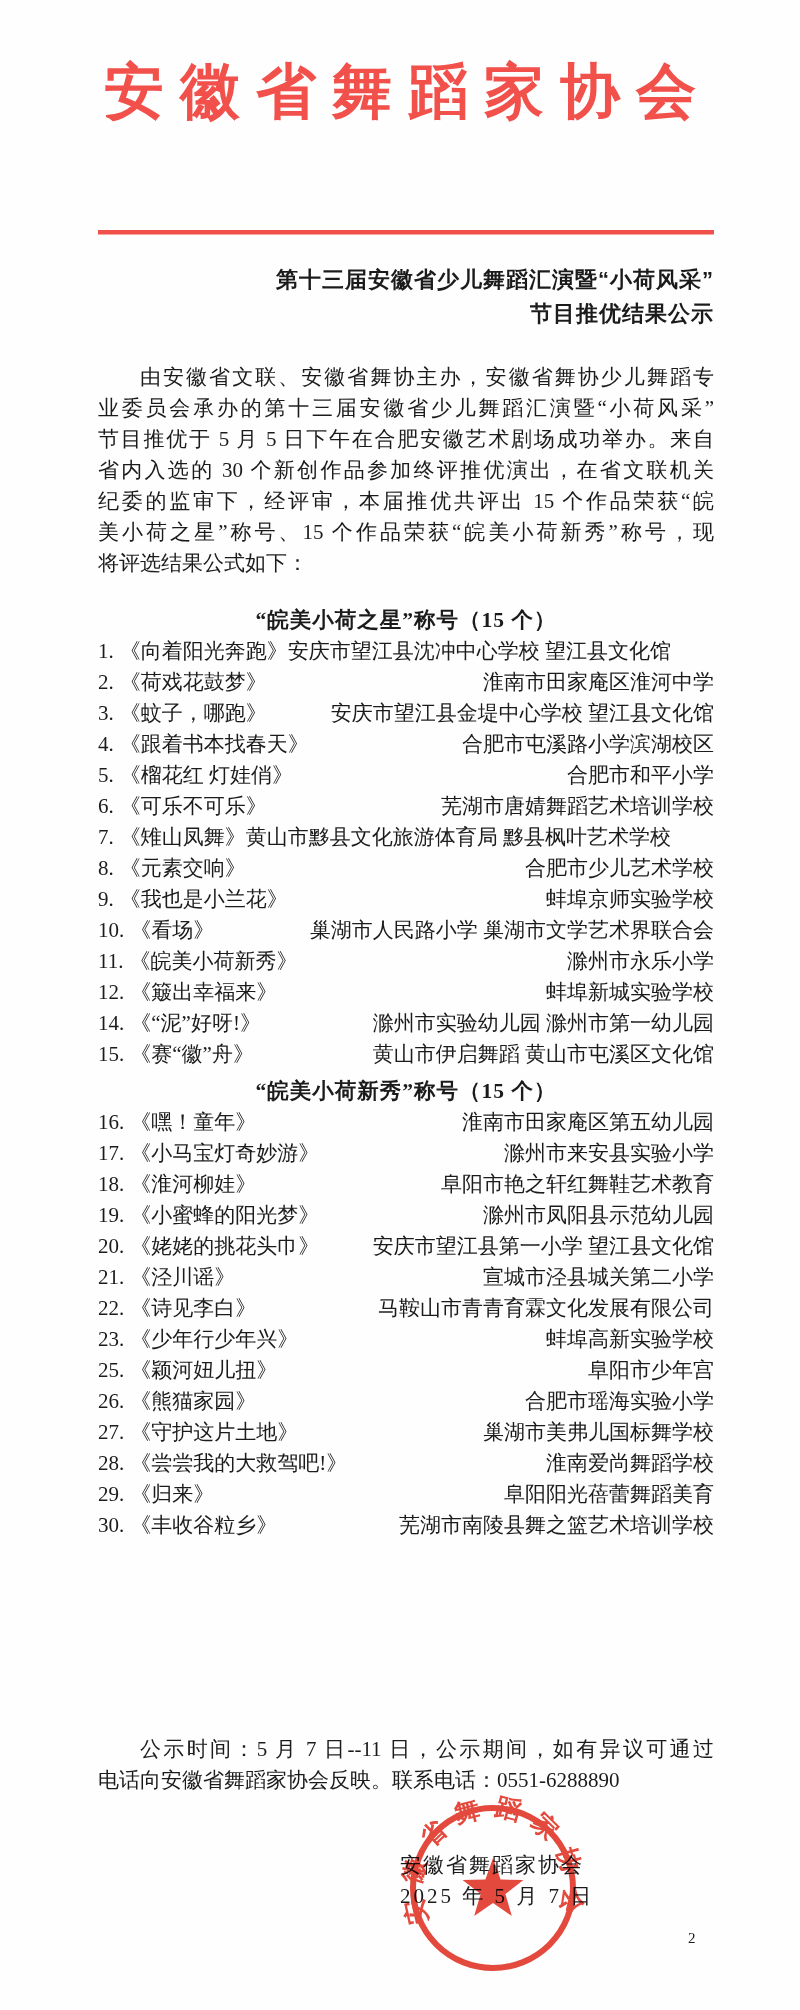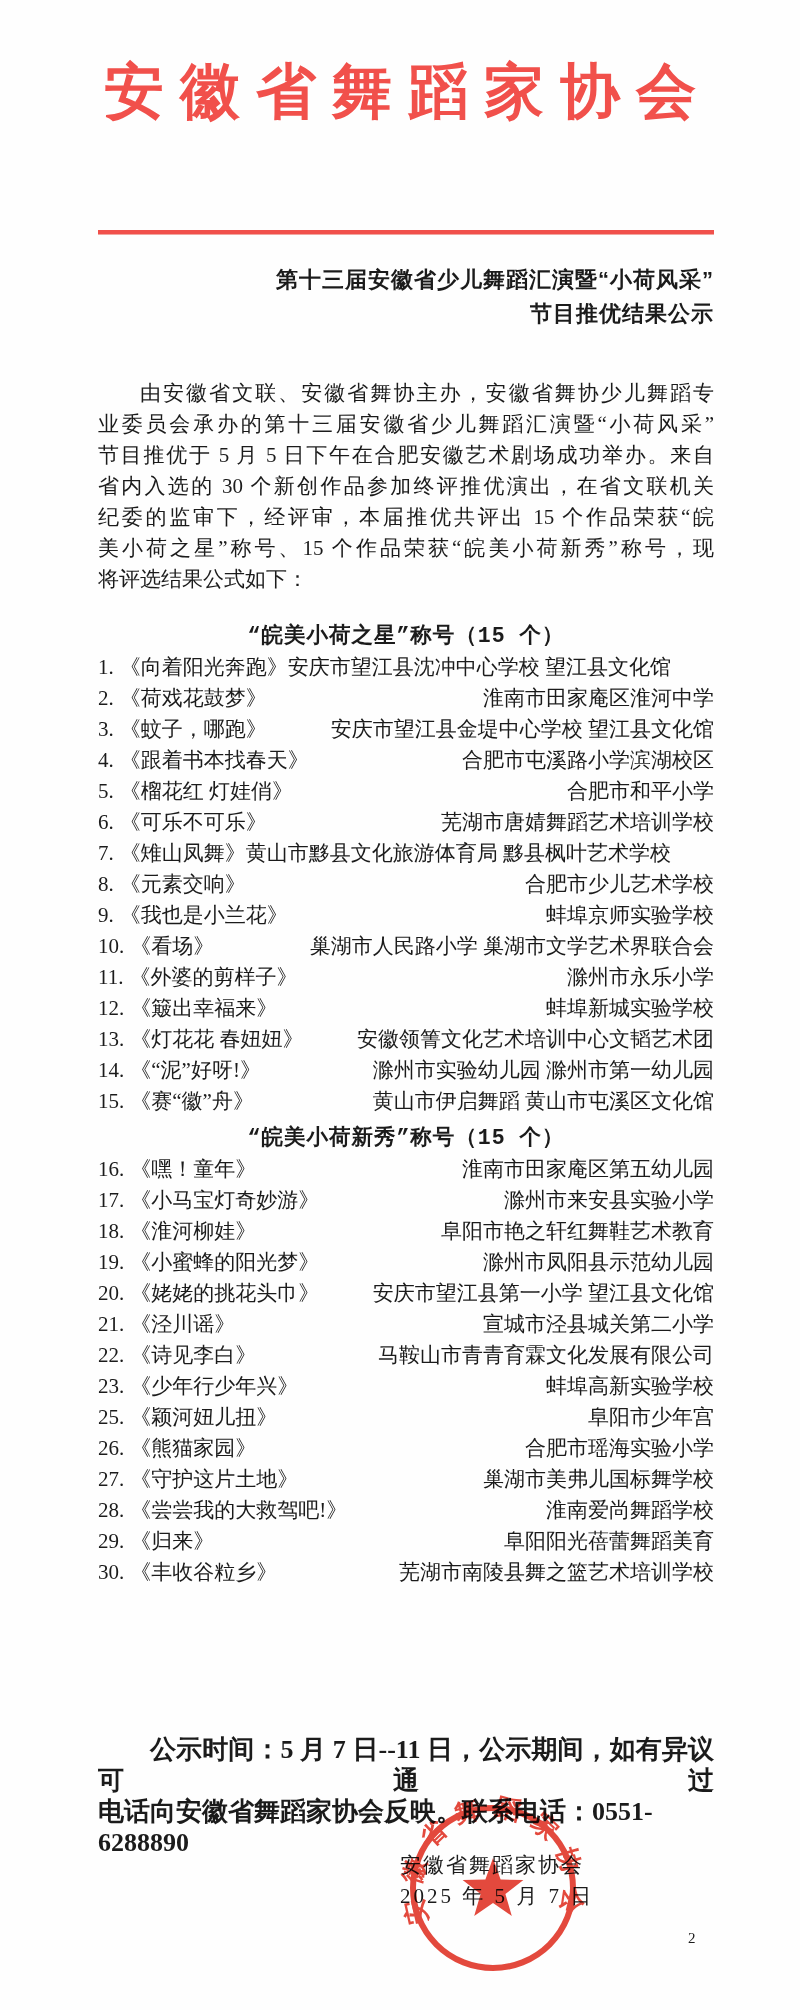--- a/index.html
+++ b/index.html
@@ -22,40 +22,40 @@
     position:absolute;top:230px;left:98px;width:616px;height:4px;
     background:var(--red);box-shadow:0 1px 0 rgba(226,59,46,.45);
   }
   .doc-title{
     position:absolute;top:263px;left:98px;width:616px;text-align:right;
     font-family:"Liberation Sans", sans-serif;
     font-size:22px;font-weight:bold;line-height:34px;letter-spacing:1px;
   }
   .flow-block{
     position:absolute;top:362px;left:98px;width:616px;
-    font-size:21px;line-height:31px;margin-top:16px;
+    font-size:21px;line-height:31px;
   }
   .jline{text-align:justify;text-align-last:justify;}
   .indent{text-indent:2em;}
   .plainline{text-align:left;}
   .section-heading{
-    text-align:center;font-family:Liberation Mono, monospace;
+    text-align:center;font-family:Liberation Serif, serif;
     font-weight:bold;font-size:21.5px;letter-spacing:1px;
   }
   .section-heading.first{margin-top:26px;}
   .section-heading.second{margin-top:6px;}
   .row{display:flex;justify-content:space-between;line-height:31px;}
   .row .lt{white-space:nowrap;}
   .row .num{margin-right:6px;}
   .row .org{text-align:right;}
   .row.flow{display:block;text-align:justify;text-align-last:left;}
   .row.flow .lt,.row.flow .org{display:inline;white-space:normal;text-align:left;}
   .footer-block{
     position:absolute;top:1734px;left:98px;width:616px;
-    font-size:26px;line-height:31px;font-weight:bold;
+    font-size:21px;line-height:31px;
   }
   .signature{
     position:absolute;left:400px;top:1850px;z-index:2;
     font-size:21px;line-height:31px;letter-spacing:2px;white-space:nowrap;
   }
   .signature .sig-date{letter-spacing:3px;}
   .seal{
     position:absolute;left:398px;top:1793px;width:190px;height:190px;z-index:3;
     mix-blend-mode:multiply;opacity:.93;
   }
@@ -123,30 +123,26 @@
         </div>
         <div class="row">
           <span class="lt"><span class="num">9.</span><span>《我也是小兰花》</span></span>
           <span class="org">蚌埠京师实验学校</span>
         </div>
         <div class="row">
           <span class="lt"><span class="num">10.</span><span>《看场》</span></span>
           <span class="org">巢湖市人民路小学 巢湖市文学艺术界联合会</span>
         </div>
         <div class="row">
-          <span class="lt"><span class="num">11.</span><span>《外婆的剪样子》</span></span>
+          <span class="lt"><span class="num">11.</span><span>《皖美小荷新秀》</span></span>
           <span class="org">滁州市永乐小学</span>
         </div>
         <div class="row">
           <span class="lt"><span class="num">12.</span><span>《簸出幸福来》</span></span>
           <span class="org">蚌埠新城实验学校</span>
-        </div>
-        <div class="row">
-          <span class="lt"><span class="num">13.</span><span>《灯花花 春妞妞》</span></span>
-          <span class="org">安徽领箐文化艺术培训中心文韬艺术团</span>
         </div>
         <div class="row">
           <span class="lt"><span class="num">14.</span><span>《“泥”好呀!》</span></span>
           <span class="org">滁州市实验幼儿园 滁州市第一幼儿园</span>
         </div>
         <div class="row">
           <span class="lt"><span class="num">15.</span><span>《赛“徽”舟》</span></span>
           <span class="org">黄山市伊启舞蹈 黄山市屯溪区文化馆</span>
         </div>
         <div class="section-heading second">“皖美小荷新秀”称号（15 个）</div>

